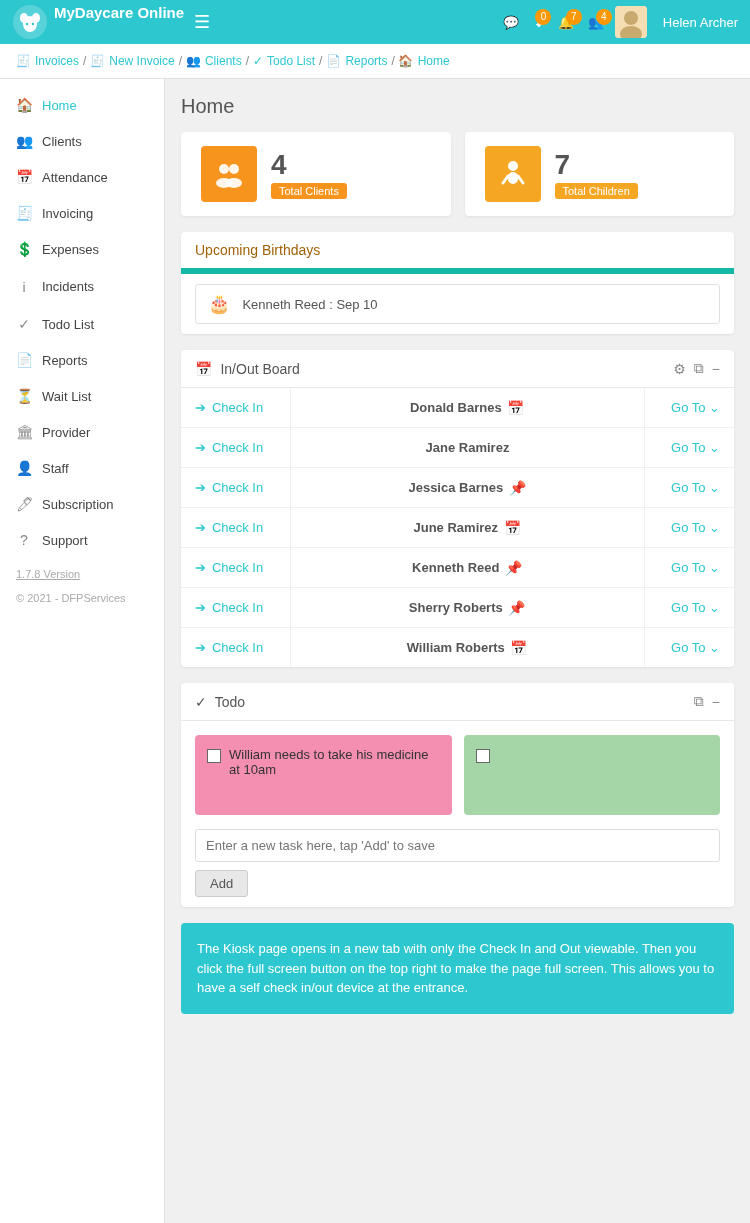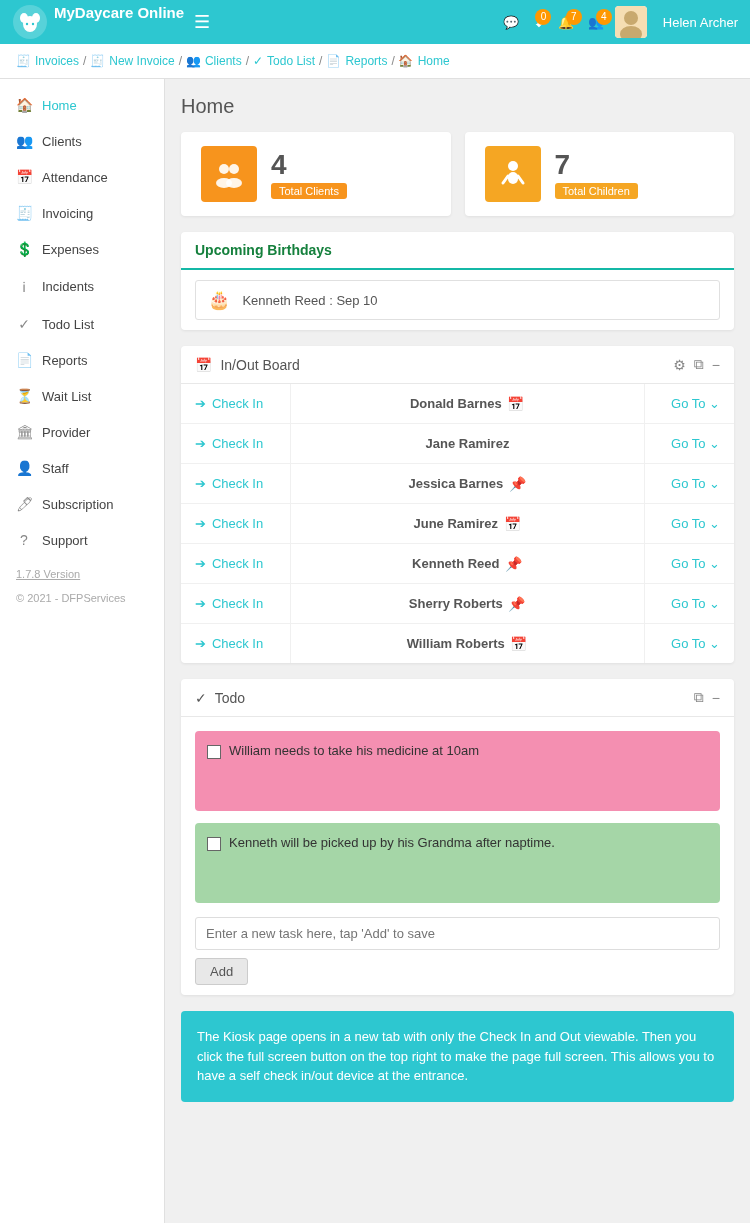--- a/index.html
+++ b/index.html
@@ -117,24 +117,24 @@
 
     
     .section-card {
       background: white;
       border-radius: 4px;
       box-shadow: 0 1px 3px rgba(0,0,0,0.07);
       margin-bottom: 16px;
     }
     .section-header {
       padding: 10px 14px;
-      border-bottom: 2px solid #14b8a6;
+      border-bottom: 6px solid #14b8a6;
       font-size: 14px;
-      color: #15803d;
-      font-weight: 700;
+      color: #a16207;
+      font-weight: 400;
     }
     .section-body { padding: 10px 14px; }
 
     
     .birthday-row {
       display: flex; align-items: center; gap: 12px;
       border: 1px solid #e0e0e0;
       border-radius: 3px;
       padding: 8px 12px;
       color: #555;
@@ -182,21 +182,21 @@
     }
 
     
     .todo-header {
       display: flex; align-items: center; justify-content: space-between;
       padding: 10px 14px;
       border-bottom: 1px solid #e8e8e8;
     }
     .todo-title { font-size: 14px; color: #555; display: flex; align-items: center; gap: 8px; }
     .todo-actions { display: flex; gap: 8px; align-items: center; color: #888; }
-    .todo-cards { display: flex; gap: 12px; padding: 14px; flex-direction: column; }
+    .todo-cards { display: flex; gap: 12px; padding: 14px; }
     .todo-card {
       flex: 1;
       border-radius: 4px;
       padding: 12px;
       font-size: 13px;
       color: #333;
       min-height: 80px;
       display: flex; align-items: flex-start; gap: 8px;
     }
     .todo-card.pink { background: #f48fb1; }
@@ -524,21 +524,20 @@
           <span class="board-action-btn">−</span>
         </div>
       </div>
       <div class="todo-cards">
         <div class="todo-card pink">
           <div class="todo-checkbox"></div>
           <span>William needs to take his medicine at 10am</span>
         </div>
         <div class="todo-card green">
           <div class="todo-checkbox"></div>
-          <span>Kenneth will be picked up by his Grandma after naptime.</span>
         </div>
       </div>
       <div class="todo-input-area">
         <input type="text" class="todo-input" placeholder="Enter a new task here, tap 'Add' to save" style="">
         <button class="todo-add-btn">Add</button>
       </div>
     </div>
 
     <div class="kiosk-section">
       <div class="kiosk-text">The Kiosk page opens in a new tab with only the Check In and Out viewable. Then you click the full screen button on the top right to make the page full screen. This allows you to have a self check in/out device at the entrance.</div>

